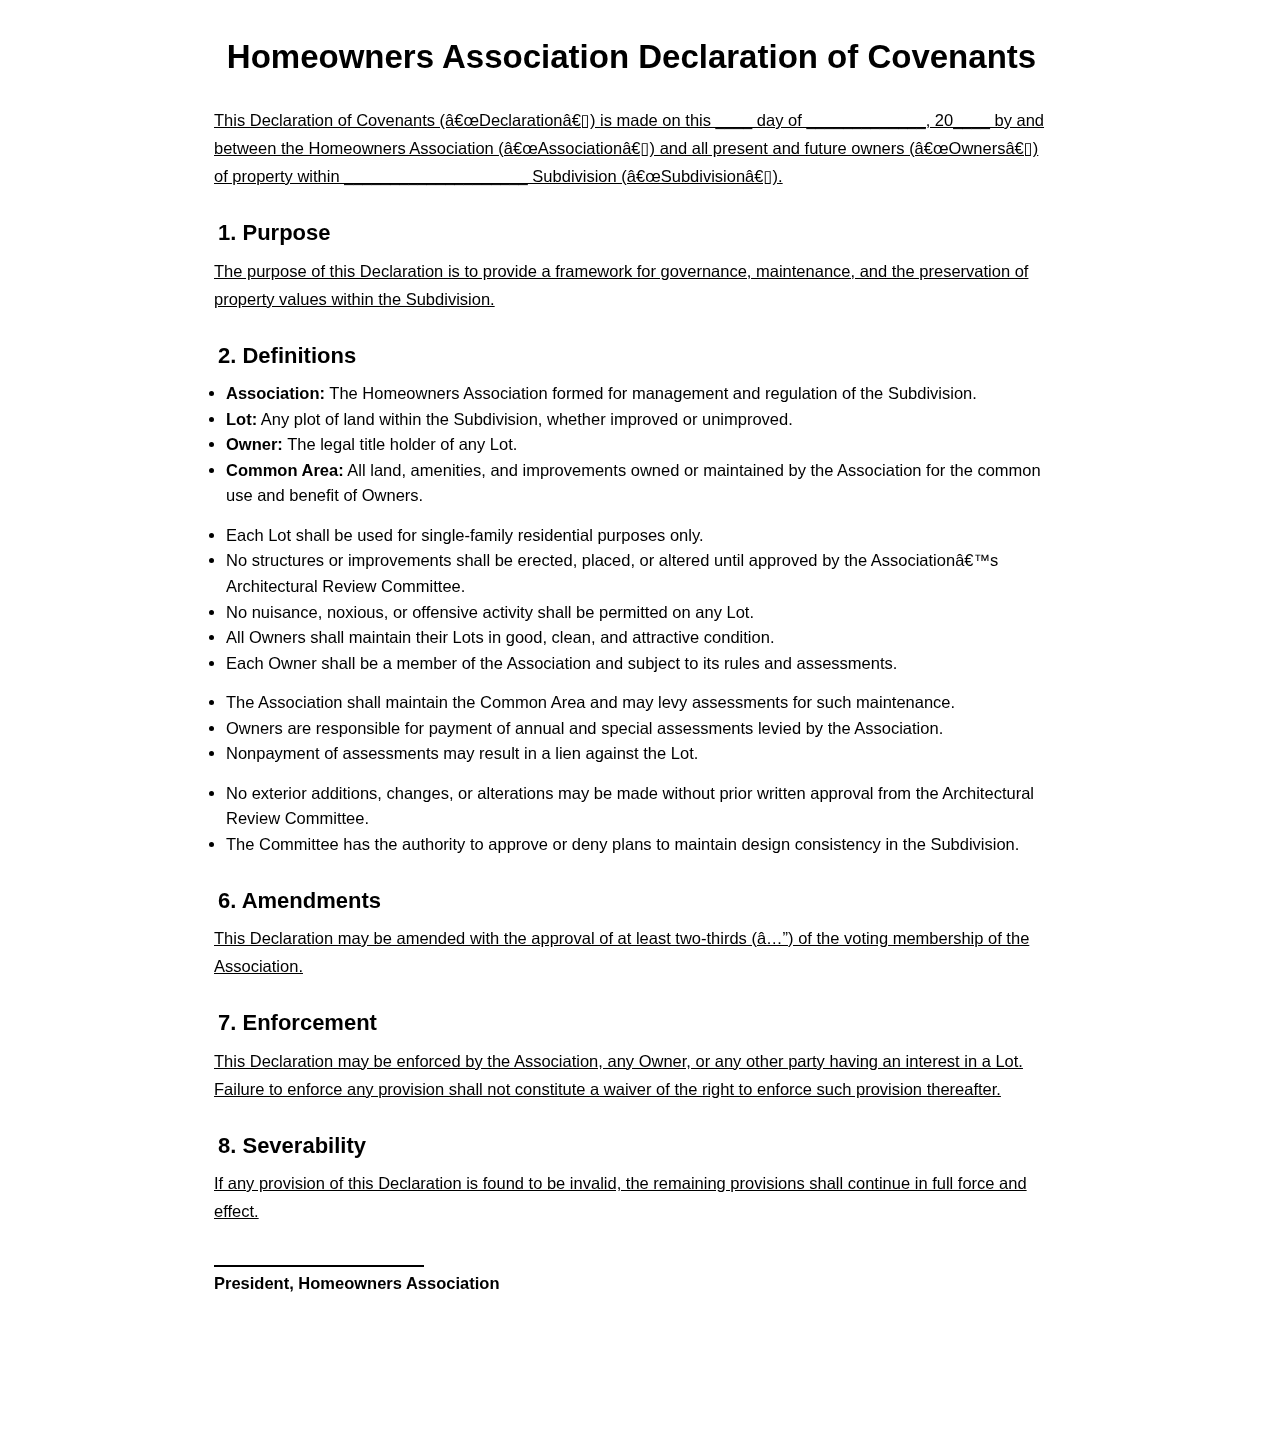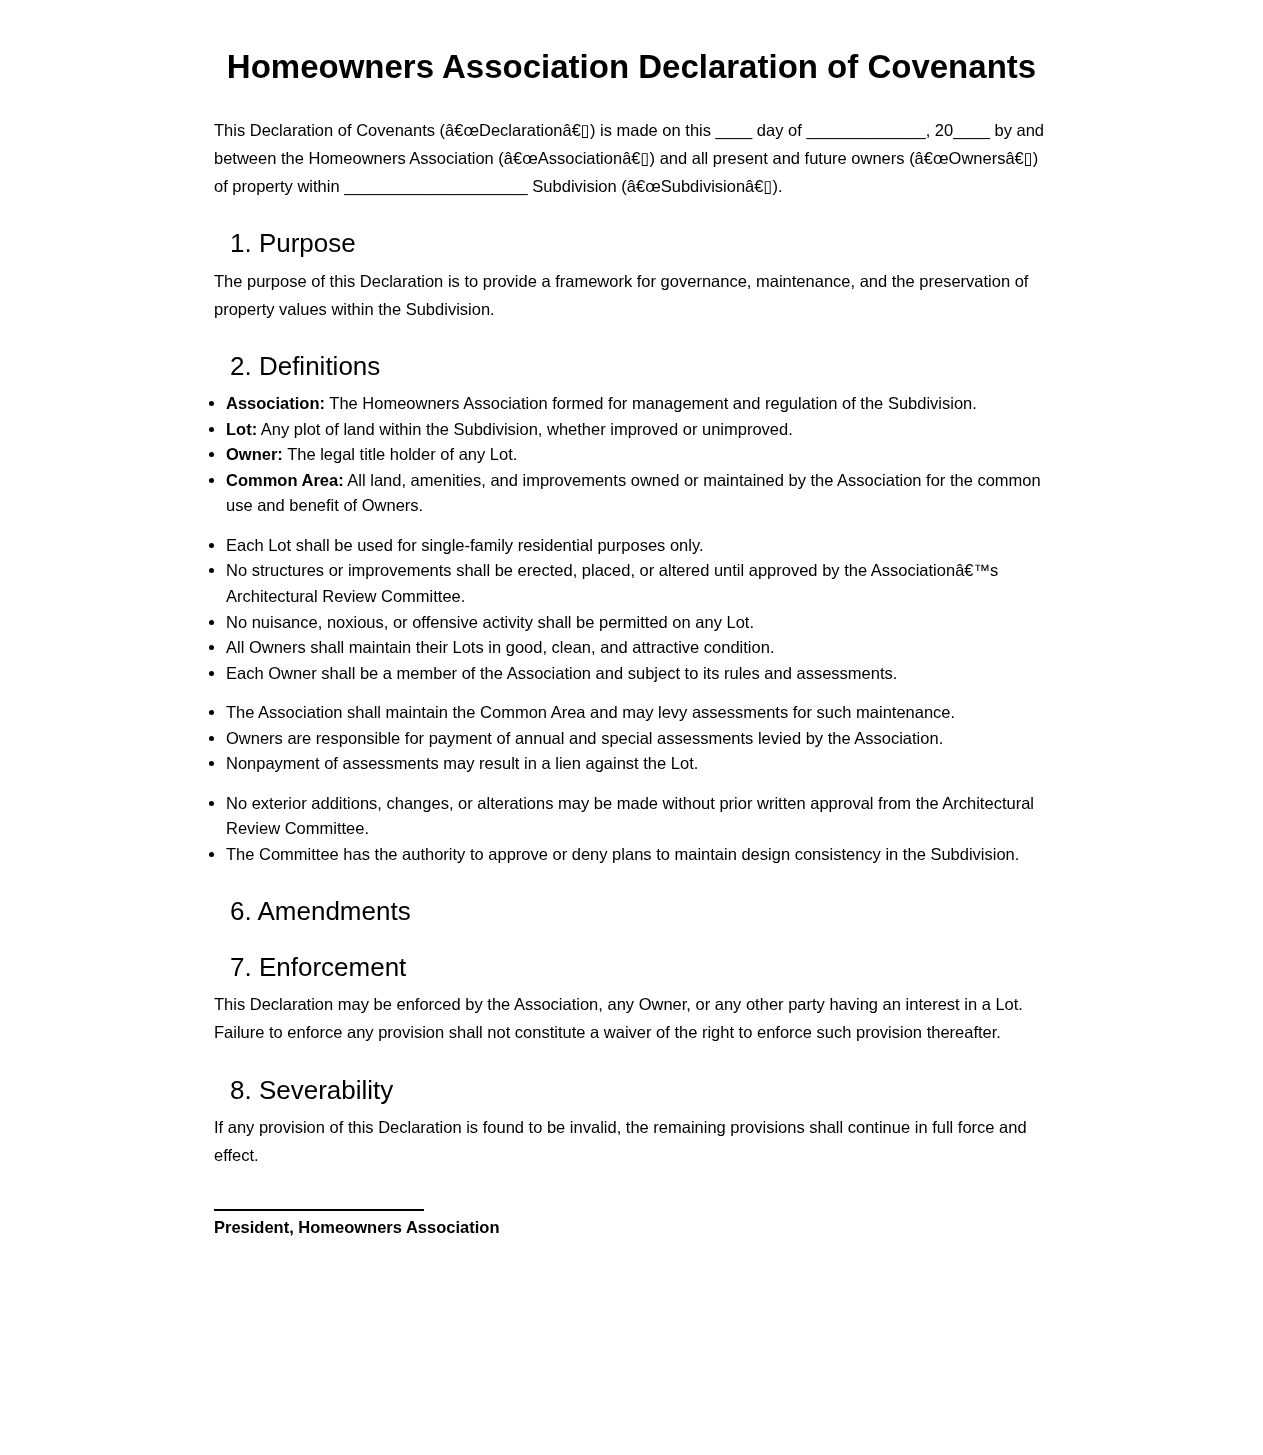--- a/index.html
+++ b/index.html
@@ -6,37 +6,38 @@
   html, body { margin: 0; padding: 0; background: #ffffff; }
   .page {
     width: 999px;
     min-height: 1455px;
     margin: 0 auto;
     background: #ffffff;
     color: #000000;
     font-family: "Liberation Sans", "DejaVu Sans", sans-serif;
     font-size: 16.5px;
     line-height: 1.7;
-    padding: 48px 82px 40px 82px;
+    padding: 38px 82px 40px 82px;
   }
   h1.doc-title {
     font-size: 33px;
     line-height: 38px;
     font-weight: bold;
     text-align: center;
     margin: 0 0 30px 0;
   }
   h2.section-heading {
-    font-size: 26px;
+    font-size: 22px;
     line-height: 26.4px;
-    font-weight: normal;
-    margin: 30px 0 10px 16px;
+    font-weight: bold;
+    margin: 30px 0 10px 4px;
   }
   p.body-text {
     margin: 0 0 14px 0;
+    text-decoration: underline;
   }
   ul.bullet-list {
     margin: 12px 0 14px 0;
     padding-left: 12px;
     list-style: disc outside;
   }
   ul.bullet-list li {
     line-height: 1.55;
     margin: 0;
   }
@@ -86,20 +87,21 @@
     <li>Owners are responsible for payment of annual and special assessments levied by the Association.</li>
     <li>Nonpayment of assessments may result in a lien against the Lot.</li>
   </ul>
 
   <ul class="bullet-list">
     <li>No exterior additions, changes, or alterations may be made without prior written approval from the Architectural Review Committee.</li>
     <li>The Committee has the authority to approve or deny plans to maintain design consistency in the Subdivision.</li>
   </ul>
 
   <h2 class="section-heading">6. Amendments</h2>
+  <p class="body-text">This Declaration may be amended with the approval of at least two-thirds (â…”) of the voting membership of the Association.</p>
 
   <h2 class="section-heading">7. Enforcement</h2>
   <p class="body-text">This Declaration may be enforced by the Association, any Owner, or any other party having an interest in a Lot. Failure to enforce any provision shall not constitute a waiver of the right to enforce such provision thereafter.</p>
 
   <h2 class="section-heading">8. Severability</h2>
   <p class="body-text">If any provision of this Declaration is found to be invalid, the remaining provisions shall continue in full force and effect.</p>
 
   <div class="signature-block">
     <div class="signature-line"></div>
     <p class="signature-label">President, Homeowners Association</p>

